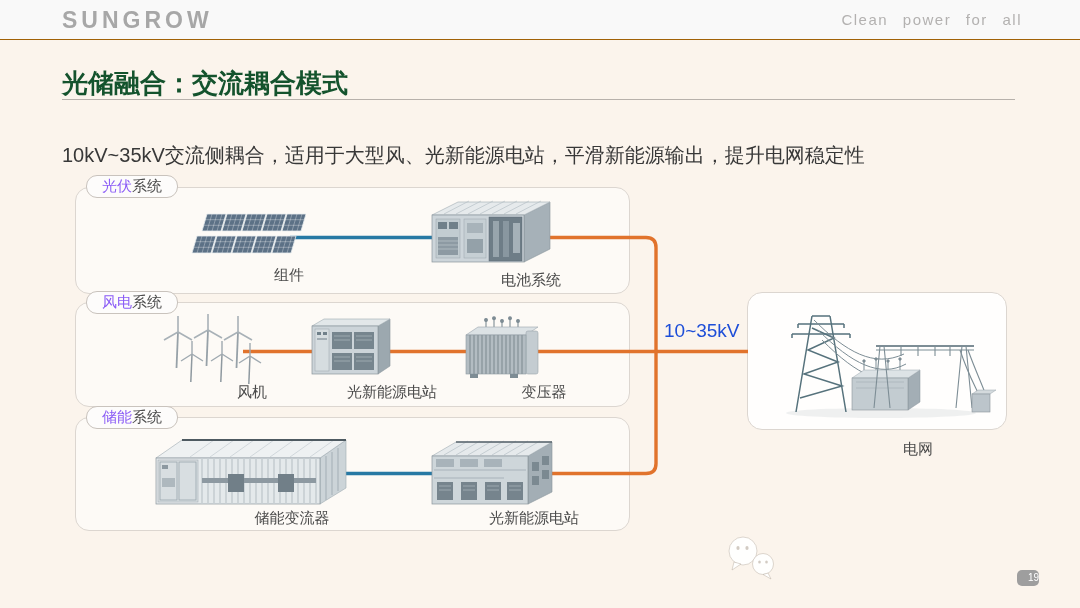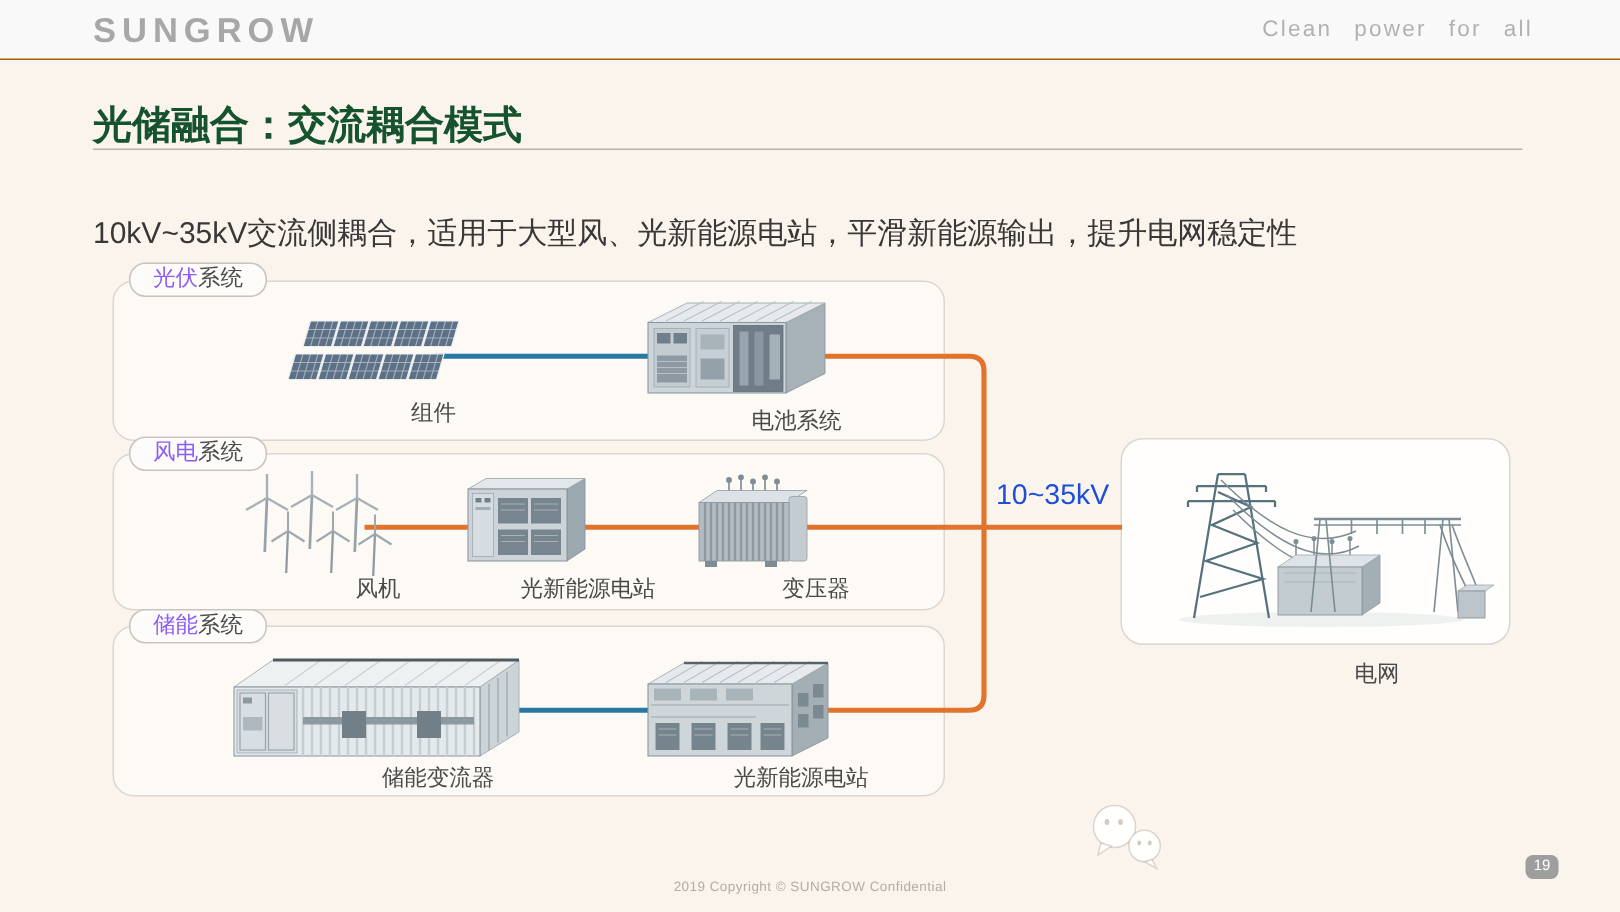--- a/index.html
+++ b/index.html
@@ -47,21 +47,21 @@
   .lbl-xfmr{left:458px;top:383px;width:88px;}
   .lbl-batt{left:150px;top:509px;width:200px;}
   .lbl-sconv{left:420px;top:509px;width:144px;}
   .lbl-grid{left:811px;top:440px;width:130px;}
   .bus-label{position:absolute;left:664px;top:320px;font-size:19px;color:#1d4ed8;z-index:3;}
 
   
   .copyright{position:absolute;left:0;top:586px;width:1080px;text-align:center;
              font-size:9px;color:#b5aca4;letter-spacing:.3px;z-index:3;}
   .pagenum{position:absolute;left:1017px;top:570px;width:22px;height:16px;line-height:16px;
-           background:#9e9e9e;border-radius:5px;color:#fff;font-size:10px;text-align:center;z-index:5;}
+           background:#9e9e9e;border-radius:5px;color:#fff;font-size:10px;text-align:right;z-index:5;}
   .watermark{position:absolute;left:722px;top:533px;display:flex;align-items:center;gap:6px;z-index:6;}
   .watermark .wm-text{font-size:25px;color:rgba(255,255,255,0.95);
            text-shadow:0 0 2px rgba(175,163,150,0.55),1px 1px 1px rgba(170,158,145,0.35);}
 </style>
 </head>
 <body>
 
 <div class="slide">
 
   <div class="topbar">
@@ -268,21 +268,20 @@
   <div class="eqlabel lbl-module">组件</div>
   <div class="eqlabel lbl-pvinv">电池系统</div>
   <div class="eqlabel lbl-turbine">风机</div>
   <div class="eqlabel lbl-wconv">光新能源电站</div>
   <div class="eqlabel lbl-xfmr">变压器</div>
   <div class="eqlabel lbl-batt">储能变流器</div>
   <div class="eqlabel lbl-sconv">光新能源电站</div>
   <div class="eqlabel lbl-grid">电网</div>
   <div class="bus-label">10~35kV</div>
 
-  <div class="copyright">2019 Copyright © SUNGROW Confidential</div>
   <div class="pagenum">19</div>
   <div class="watermark">
     <svg width="58" height="48" viewBox="0 0 58 48">
       <g fill="rgba(255,255,255,0.95)" stroke="rgba(180,168,155,0.45)" stroke-width="1">
         <circle cx="21" cy="18" r="14"></circle>
         <polygon points="12,29 10,37 19,31"></polygon>
         <circle cx="41" cy="31" r="10.5"></circle>
         <polygon points="46,40 49,46 41,41.5"></polygon>
       </g>
       <g fill="rgba(180,168,155,0.6)">

